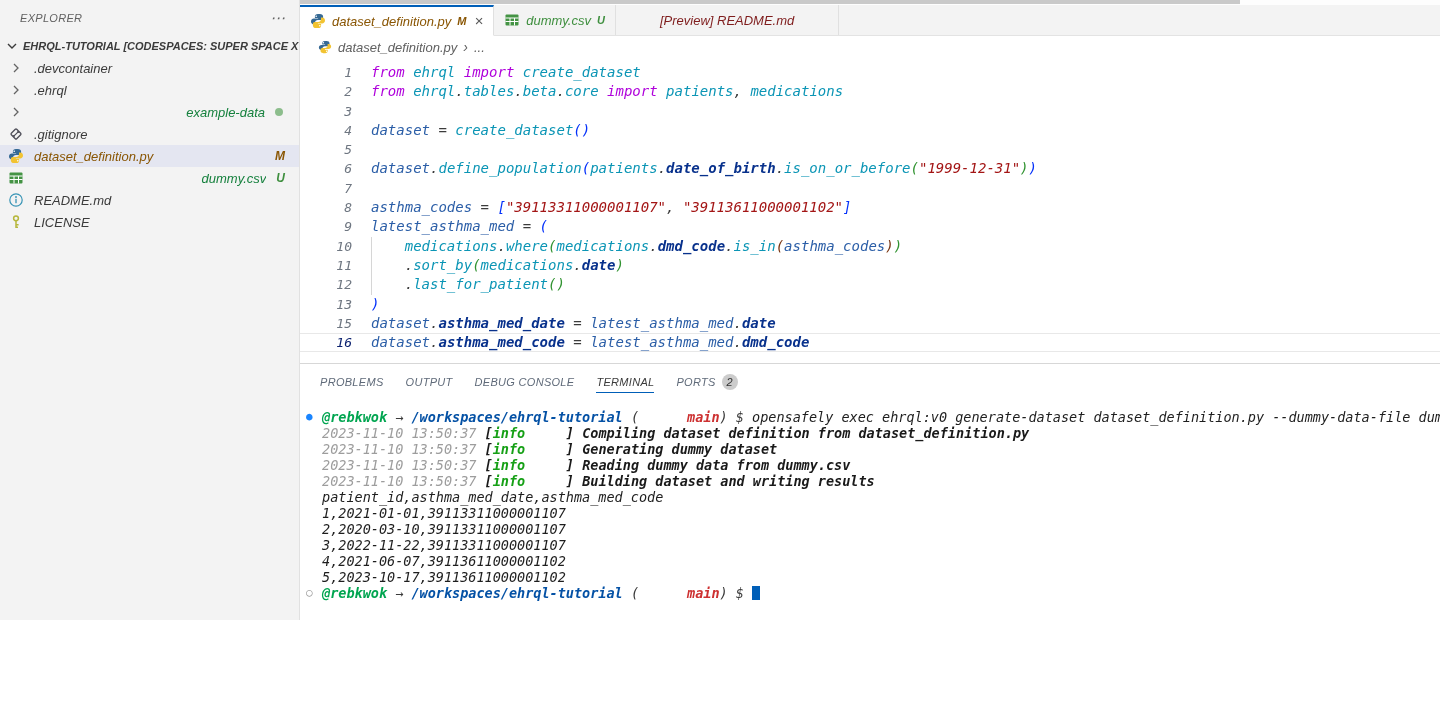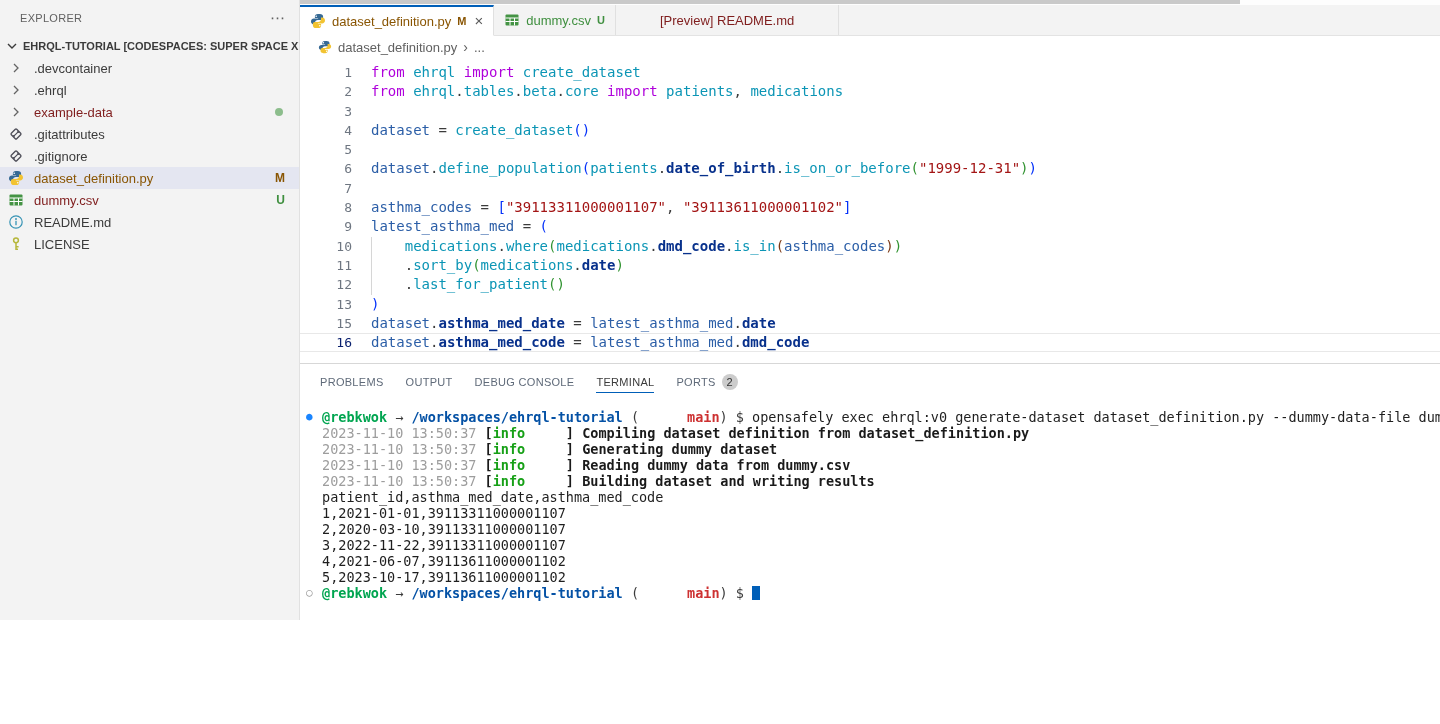--- a/index.html
+++ b/index.html
@@ -1,32 +1,32 @@
 <!DOCTYPE html>
 <html><head>
 <meta charset="utf-8">
 <style>
   * { box-sizing: border-box; margin: 0; padding: 0; }
   html,body { width:1440px; height:724px; overflow:hidden; }
   body { font-family:"Liberation Sans", sans-serif; background:#fff; color:#3b3b3b; }
-  .app { display:flex; width:1440px; height:620px; }
+  .app { display:flex; width:1440px; height:620px;font-style:italic; }
 
   
   .sidebar { width:300px; min-width:300px; height:100%; background:#f3f3f3; border-right:1px solid #e1e1e1; overflow:hidden; }
   .sidebar-header { height:35px; display:flex; align-items:center; padding:0 14px 0 20px; }
   .sidebar-title { font-size:11px; color:#616161; letter-spacing:.3px; }
   .more-actions { margin-left:auto; font-size:15px; color:#616161; cursor:pointer; line-height:10px; }
   .section-header { height:22px; display:flex; align-items:center; gap:3px; padding:0 6px 0 4px; font-size:11px; font-weight:700; color:#3b3b3b; white-space:nowrap; overflow:hidden; }
   .ficon { width:16px; height:16px; display:inline-flex; align-items:center; justify-content:center; flex:none; }
   .ficon svg { width:100%; height:100%; }
   .frow { height:22px; display:flex; align-items:center; gap:10px; padding:0 10px 0 8px; font-size:13px; color:#3b3b3b; cursor:pointer; white-space:nowrap; }
   .frow.selected { background:#e4e6f1; }
   .flabel { flex:1; overflow:hidden; }
   .flabel.modified { color:#895503; }
-  .flabel.untracked { color:#7f1d1d; }
+  .flabel.untracked { color:#15803d;text-align:right; }
   .fbadge { font-size:12px; font-weight:600; margin-right:4px; }
   .fbadge.modified { color:#895503; }
   .fbadge.untracked { color:#3f8f3f; }
   .dotbadge { width:8px; height:8px; border-radius:50%; background:#8cbd8c; margin-right:6px; flex:none; }
 
   
   .main { flex:1; display:flex; flex-direction:column; min-width:0; }
   .topstrip { height:5px; background:#fdfdfd; position:relative; }
   .topstrip .seg { position:absolute; left:0; top:0; width:940px; height:4px; background:#c9c9c9; }
 
@@ -128,31 +128,20 @@
         </div>
         <div class="frow">
           <span class="ficon">
             <svg viewBox="0 0 16 16">
               <rect x="4.2" y="4.2" width="7.6" height="7.6" rx="1" fill="none" stroke="#4d4d57" stroke-width="1.3" transform="rotate(45 8 8)"></rect>
               <line x1="5.8" y1="10.2" x2="10.2" y2="5.8" stroke="#4d4d57" stroke-width="1.2"></line>
               <circle cx="5.9" cy="10.1" r="1" fill="#4d4d57"></circle>
               <circle cx="10.1" cy="5.9" r="1" fill="#4d4d57"></circle>
             </svg>
           </span>
-          <span class="flabel ">.gitattributes</span>
-        </div>
-        <div class="frow">
-          <span class="ficon">
-            <svg viewBox="0 0 16 16">
-              <rect x="4.2" y="4.2" width="7.6" height="7.6" rx="1" fill="none" stroke="#4d4d57" stroke-width="1.3" transform="rotate(45 8 8)"></rect>
-              <line x1="5.8" y1="10.2" x2="10.2" y2="5.8" stroke="#4d4d57" stroke-width="1.2"></line>
-              <circle cx="5.9" cy="10.1" r="1" fill="#4d4d57"></circle>
-              <circle cx="10.1" cy="5.9" r="1" fill="#4d4d57"></circle>
-            </svg>
-          </span>
           <span class="flabel ">.gitignore</span>
         </div>
         <div class="frow selected">
           <span class="ficon">
             <svg viewBox="0 0 16 16">
               <path fill="#366994" d="M7.9 1C5.9 1 4.9 1.9 4.9 3.6V5h3.2v.6H3.9C2.2 5.6 1 6.7 1 8.5s1.2 2.9 2.9 2.9H5V9.7C5 8.1 6.3 7 7.9 7h3.2c1.4 0 2-.8 2-2V3.6C13.1 2 11.9 1 9.9 1z"></path>
               <path fill="#f2c331" d="M8.1 15c2 0 3-.9 3-2.6V11H7.9v-.6h4.2c1.7 0 2.9-1.1 2.9-2.9S13.8 4.6 12.1 4.6H11v1.7C11 7.9 9.7 9 8.1 9H4.9c-1.4 0-2 .8-2 2v1.4C2.9 14 4.1 15 6.1 15z"></path>
               <circle cx="6.2" cy="3.2" r=".8" fill="#fff"></circle>
               <circle cx="9.8" cy="12.8" r=".8" fill="#fff"></circle>
             </svg>

